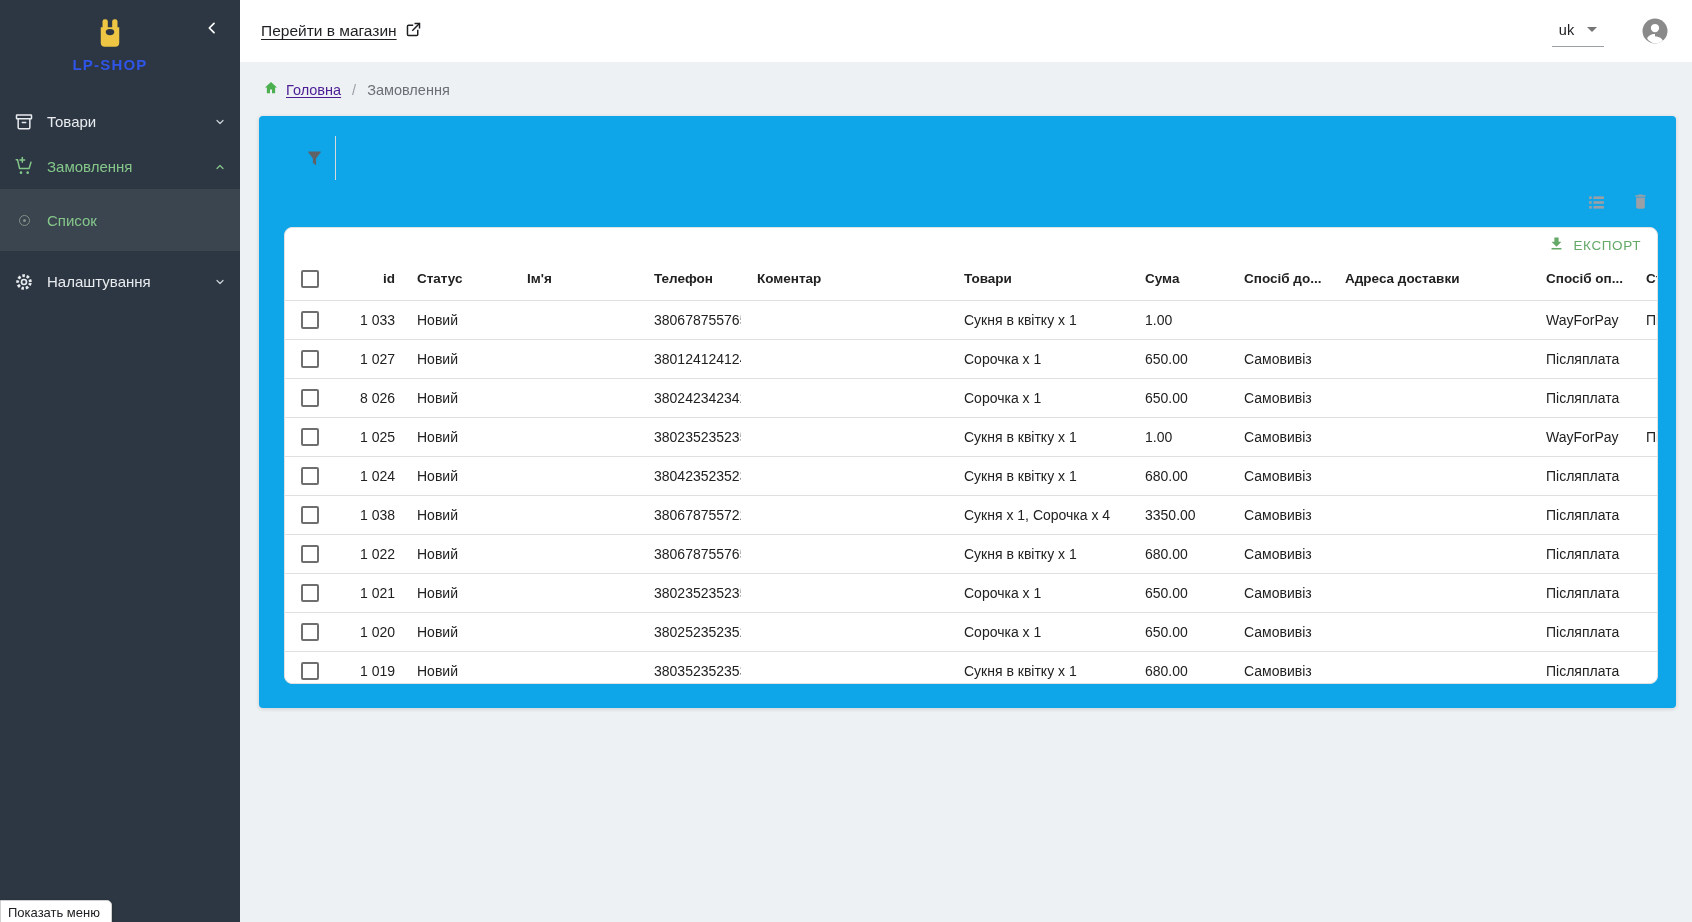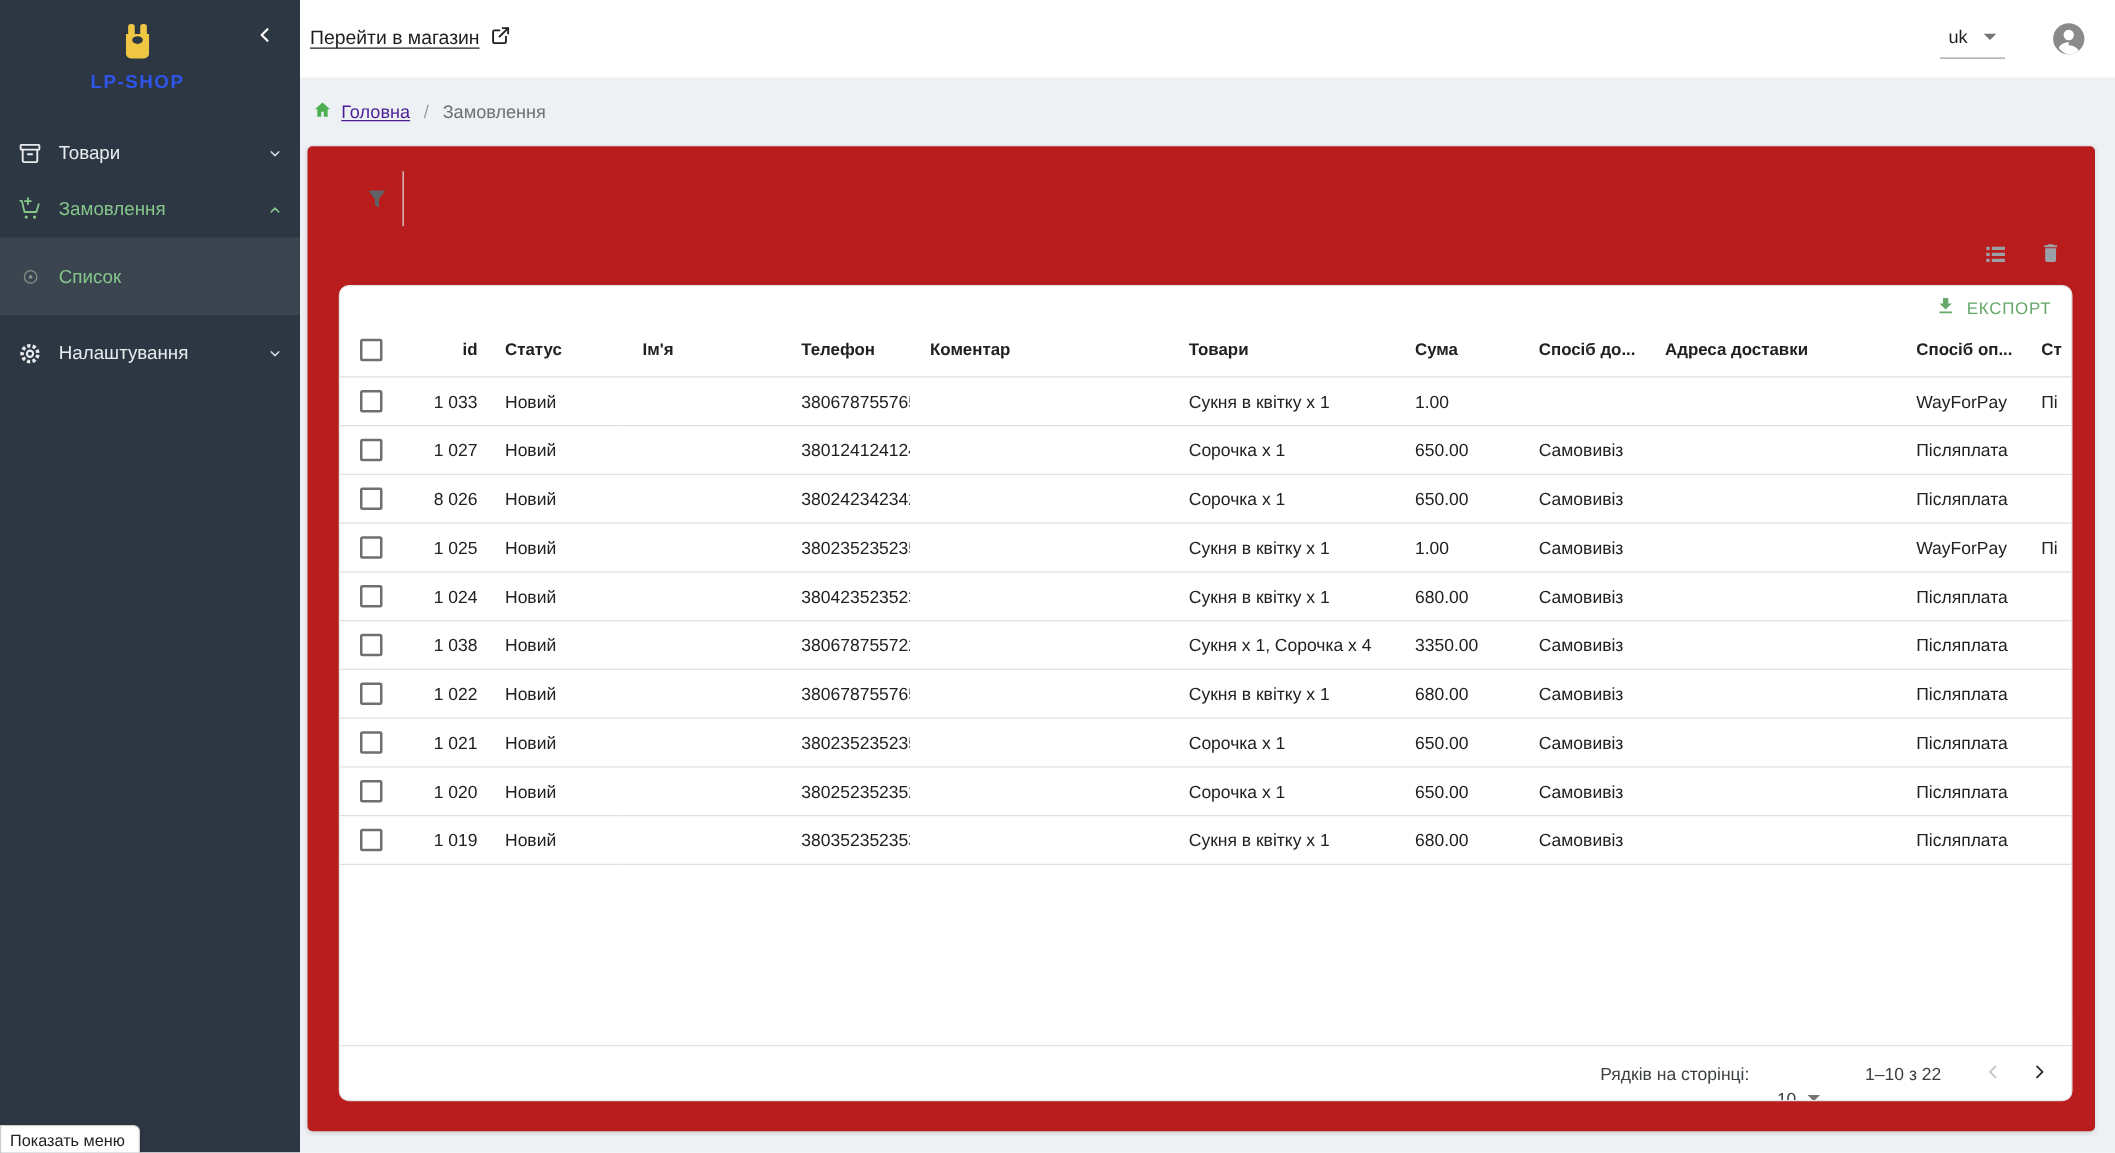--- a/index.html
+++ b/index.html
@@ -18,35 +18,35 @@
   .nav-item .chev { color:#ccd1d7; display:flex; }
   .nav-item.green { color:#85c78a; }
   .nav-item.green .chev { color:#85c78a; }
   .nav-sub { height:62px; background:rgba(255,255,255,0.07); }
   .nav-gap { height:8px; }
   .dot-icon { width:11px; height:11px; border:1.5px solid #7f9186; border-radius:50%; display:flex; align-items:center; justify-content:center; }
   .dot-inner { width:3px; height:3px; background:#7f9186; border-radius:50%; }
   .menu-tooltip { position:absolute; left:0; bottom:-9px; background:#fff; color:#202124; font-size:13px; padding:4px 11px 10px 7px; border:1px solid #cfcfcf; border-radius:0 5px 0 0; box-shadow:0 1px 3px rgba(0,0,0,.25); white-space:nowrap; }
 
   
-  .main { position:absolute; left:223px; top:0; right:0; height:100%; display:flex; flex-direction:column; }
+  .main { position:absolute; left:236px; top:0; right:0; height:100%; display:flex; flex-direction:column; }
   .topbar { height:62px; background:#fff; display:flex; align-items:center; justify-content:space-between; padding:0 22px 0 25px; flex:none; }
   .store-link { display:flex; align-items:center; gap:8px; color:#1d1f21; font-size:15.5px; text-decoration:underline; text-underline-offset:3px; cursor:pointer; }
   .topbar-right { display:flex; align-items:center; gap:36px; }
   .lang-select { display:flex; align-items:center; justify-content:center; gap:13px; border-bottom:1px solid #9aa0a6; padding:6px 4px 8px; min-width:52px; cursor:pointer; font-size:14.5px; color:#202124; }
   .caret { width:0; height:0; border-left:5px solid transparent; border-right:5px solid transparent; border-top:5px solid #757575; }
   .avatar { width:30px; height:30px; cursor:pointer; display:flex; }
 
   .content { flex:1; padding:18px 16px 0 23px; }
   .breadcrumb { display:flex; align-items:center; gap:7px; padding-left:4px; font-size:14.5px; margin-bottom:17px; }
   .breadcrumb a { color:#4c1d95; text-decoration:underline; text-underline-offset:2px; cursor:pointer; }
   .breadcrumb .sep { color:#9aa0a6; margin:0 4px; }
   .breadcrumb .cur { color:#6b7075; }
 
-  .outer-card { position:relative; background:#b91c1c; border-radius:4px; box-shadow:0 1px 4px rgba(0,0,0,.14); height:788px;padding-left:28px; }
+  .outer-card { position:relative; background:#0ea5e9; border-radius:4px; box-shadow:0 1px 4px rgba(0,0,0,.14); height:592px;padding-left:28px; }
   .filter-btn { position:absolute; left:42px; top:28px; background:none; border:none; cursor:pointer; padding:4px; }
   .filter-divider { position:absolute; left:76px; top:20px; width:1px; height:44px; background:#d9d9d9; }
   .view-actions { position:absolute; top:74px; right:24px; display:flex; gap:20px; }
   .view-actions button { background:none; border:none; cursor:pointer; padding:2px; display:flex; }
 
   .inner-card { position:absolute; left:25px; right:18px; top:111px; bottom:24px; border:1px solid #e2e2e2; border-radius:8px; display:flex; flex-direction:column; overflow:hidden; background:#fff; }
   .export-row { height:30px; display:flex; justify-content:flex-end; align-items:flex-end; padding:0 12px; flex:none; }
   .export-btn { display:flex; align-items:center; gap:8px; background:none; border:none; color:#65a969; font-size:13.5px; font-weight:500; letter-spacing:.6px; cursor:pointer; font-family:inherit; padding:3px 4px; }
 
   .table-wrap { overflow:hidden; flex:none; }

